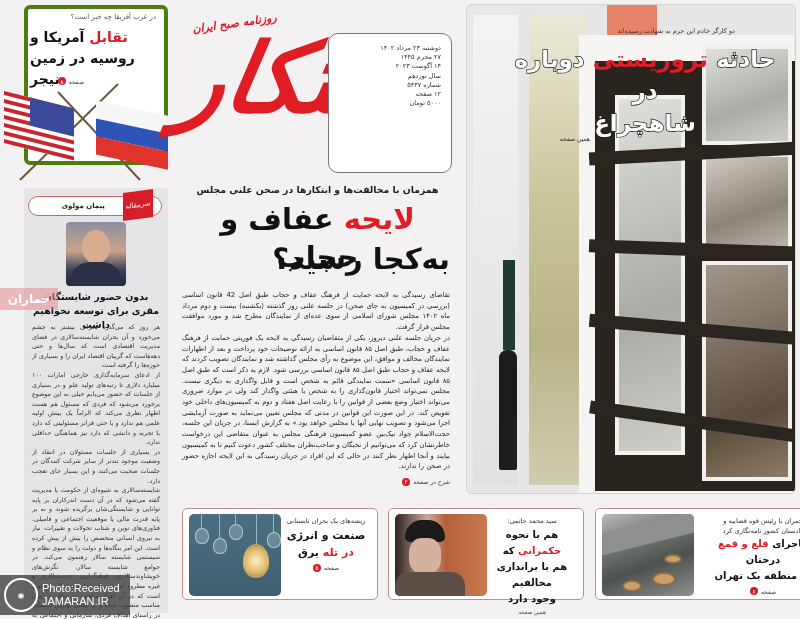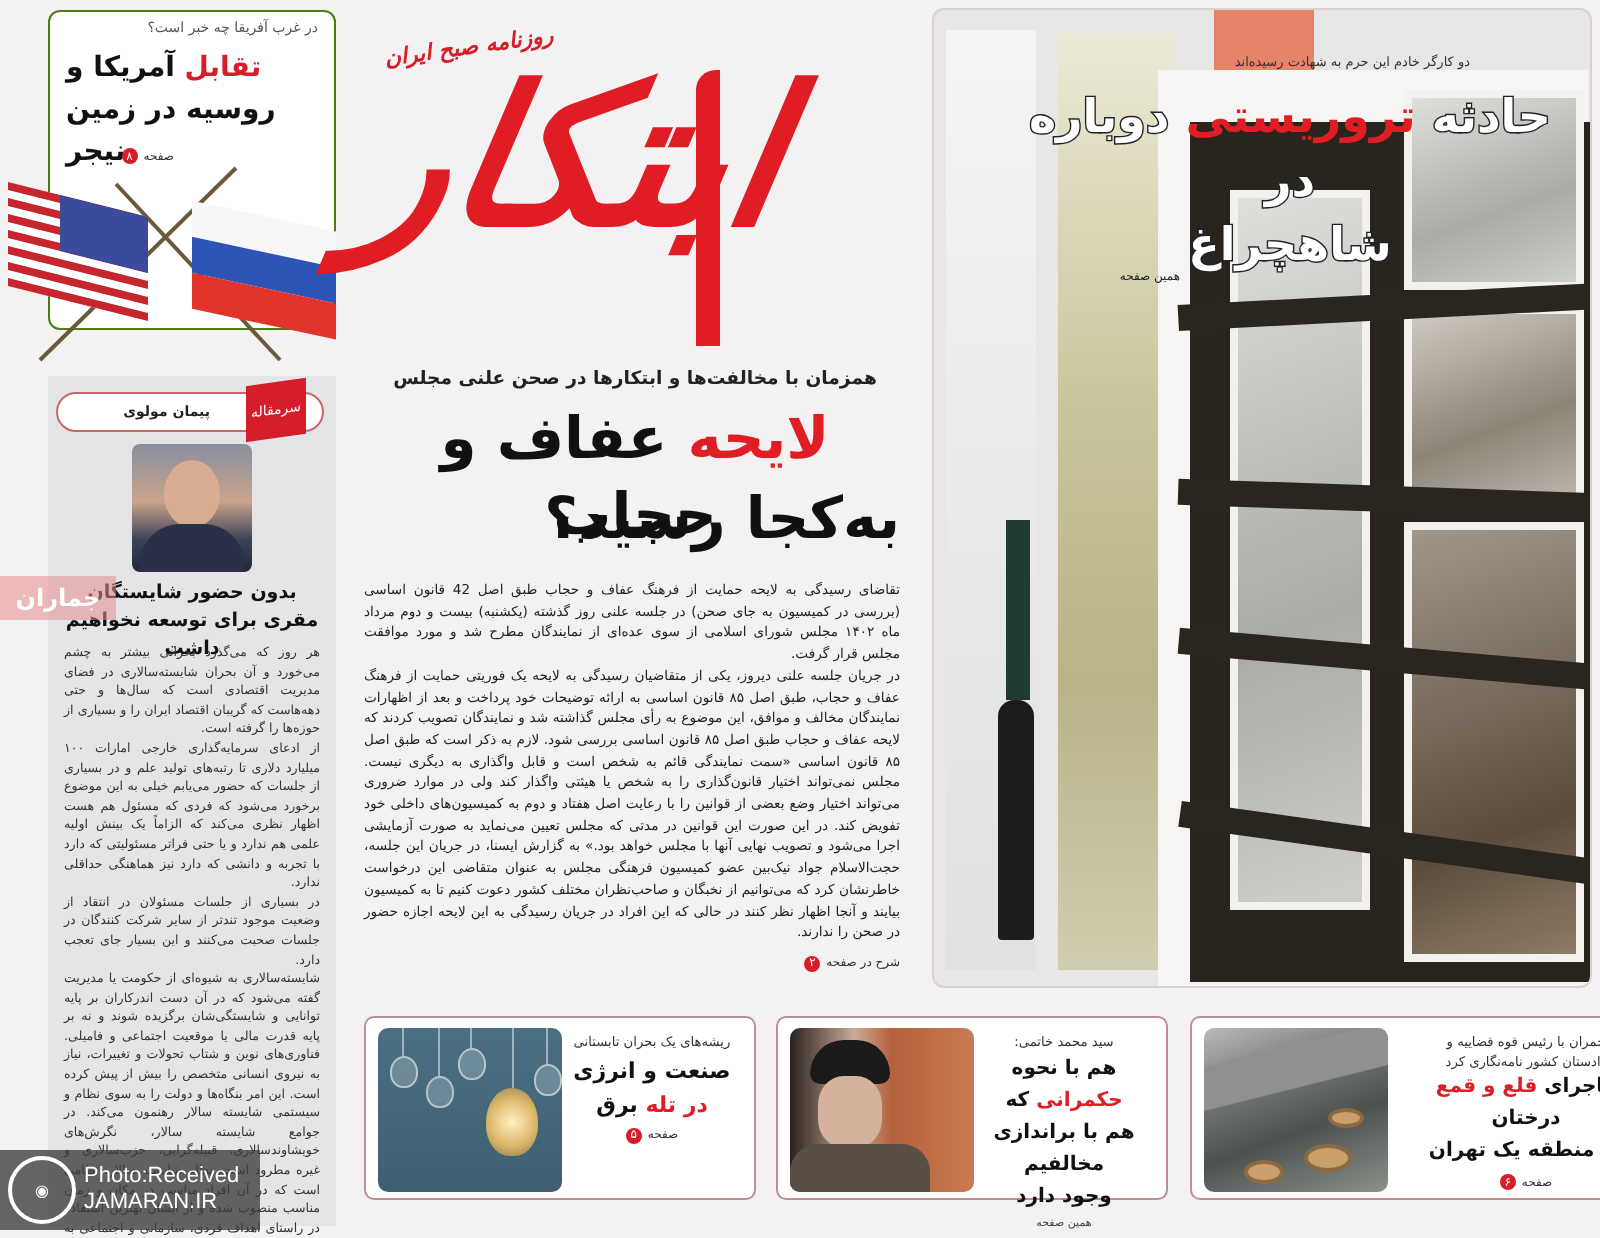--- a/index.html
+++ b/index.html
@@ -3,21 +3,21 @@
 <meta charset="utf-8">
 <style>
   * { box-sizing: border-box; margin: 0; padding: 0; }
   html, body { width: 800px; height: 619px; overflow: hidden; background: #f4f2f2; }
   body { font-family: "DejaVu Sans", sans-serif; position: relative; direction: rtl; }
 
   .page { position: absolute; inset: 0; background: #f3f1f1; }
 
   
   .left-col { position: absolute; left: 0; top: 0; width: 175px; height: 619px; }
-  .promo-box { position: absolute; left: 24px; top: 5px; width: 144px; height: 160px; border: 1px solid #4d7c0f; border-radius: 6px; background: #fff; }
+  .promo-box { position: absolute; left: 24px; top: 5px; width: 144px; height: 160px; border: 4px solid #4d7c0f; border-radius: 6px; background: #fff; }
   .promo-kicker { position: absolute; top: 4px; right: 8px; font-size: 7px; color: #555; }
   .promo-title { position: absolute; top: 18px; right: 10px; width: 124px; text-align: left; font-size: 14px; font-weight: bold; line-height: 21px; color: #111; }
   .promo-title .red { color: #d51e2a; }
   .page-ref { display: flex; align-items: center; gap: 3px; font-size: 6px; color: #333; }
   .page-dot { width: 8px; height: 8px; border-radius: 50%; background: #d51e2a; color: #fff; font-size: 6px; display: inline-flex; align-items: center; justify-content: center; }
   .promo-box .page-ref { position: absolute; top: 68px; right: 80px; }
   .flags { position: absolute; left: 0; top: 72px; width: 175px; height: 110px; }
 
   .editorial { position: absolute; left: 24px; top: 188px; width: 144px; height: 425px; background: #e5e5e8; }
   .ed-banner { position: absolute; top: 8px; right: 6px; width: 134px; height: 20px; border: 1px solid #c66; border-radius: 10px; background: #fff; }
@@ -166,20 +166,31 @@
         <div>JAMARAN.IR</div>
       </div>
     </div>
   </div>
 
   <div class="mid-col">
     <div class="masthead">
       <div class="logo-tagline">روزنامه صبح ایران</div>
       <div class="logo-main">ابتکار</div>
       <div class="logo-stripe"></div>
+      <div class="info-box">
+        <div class="info-lines">
+          <div>دوشنبه ۲۳ مرداد ۱۴۰۲</div>
+          <div>۲۷ محرم ۱۴۴۵</div>
+          <div>۱۴ آگوست ۲۰۲۳</div>
+          <div>سال نوزدهم</div>
+          <div>شماره ۵۴۳۷</div>
+          <div>۱۲ صفحه</div>
+          <div>۵۰۰۰ تومان</div>
+        </div>
+      </div>
     </div>
 
     <div class="main-kicker">همزمان با مخالفت‌ها و ابتکار‌ها در صحن علنی مجلس</div>
     <div class="main-head-1">
       <span class="red">لایحه</span>
       <span>عفاف و حجاب</span>
     </div>
     <div class="main-head-2">به‌کجا رسید؟</div>
     <div class="main-body">
       <p>تقاضای رسیدگی به لایحه حمایت از فرهنگ عفاف و حجاب طبق اصل 42 قانون اساسی (بررسی در کمیسیون به جای صحن) در جلسه علنی روز گذشته (یکشنبه) بیست و دوم مرداد ماه ۱۴۰۲ مجلس شورای اسلامی از سوی عده‌ای از نمایندگان مطرح شد و مورد موافقت مجلس قرار گرفت.</p>

